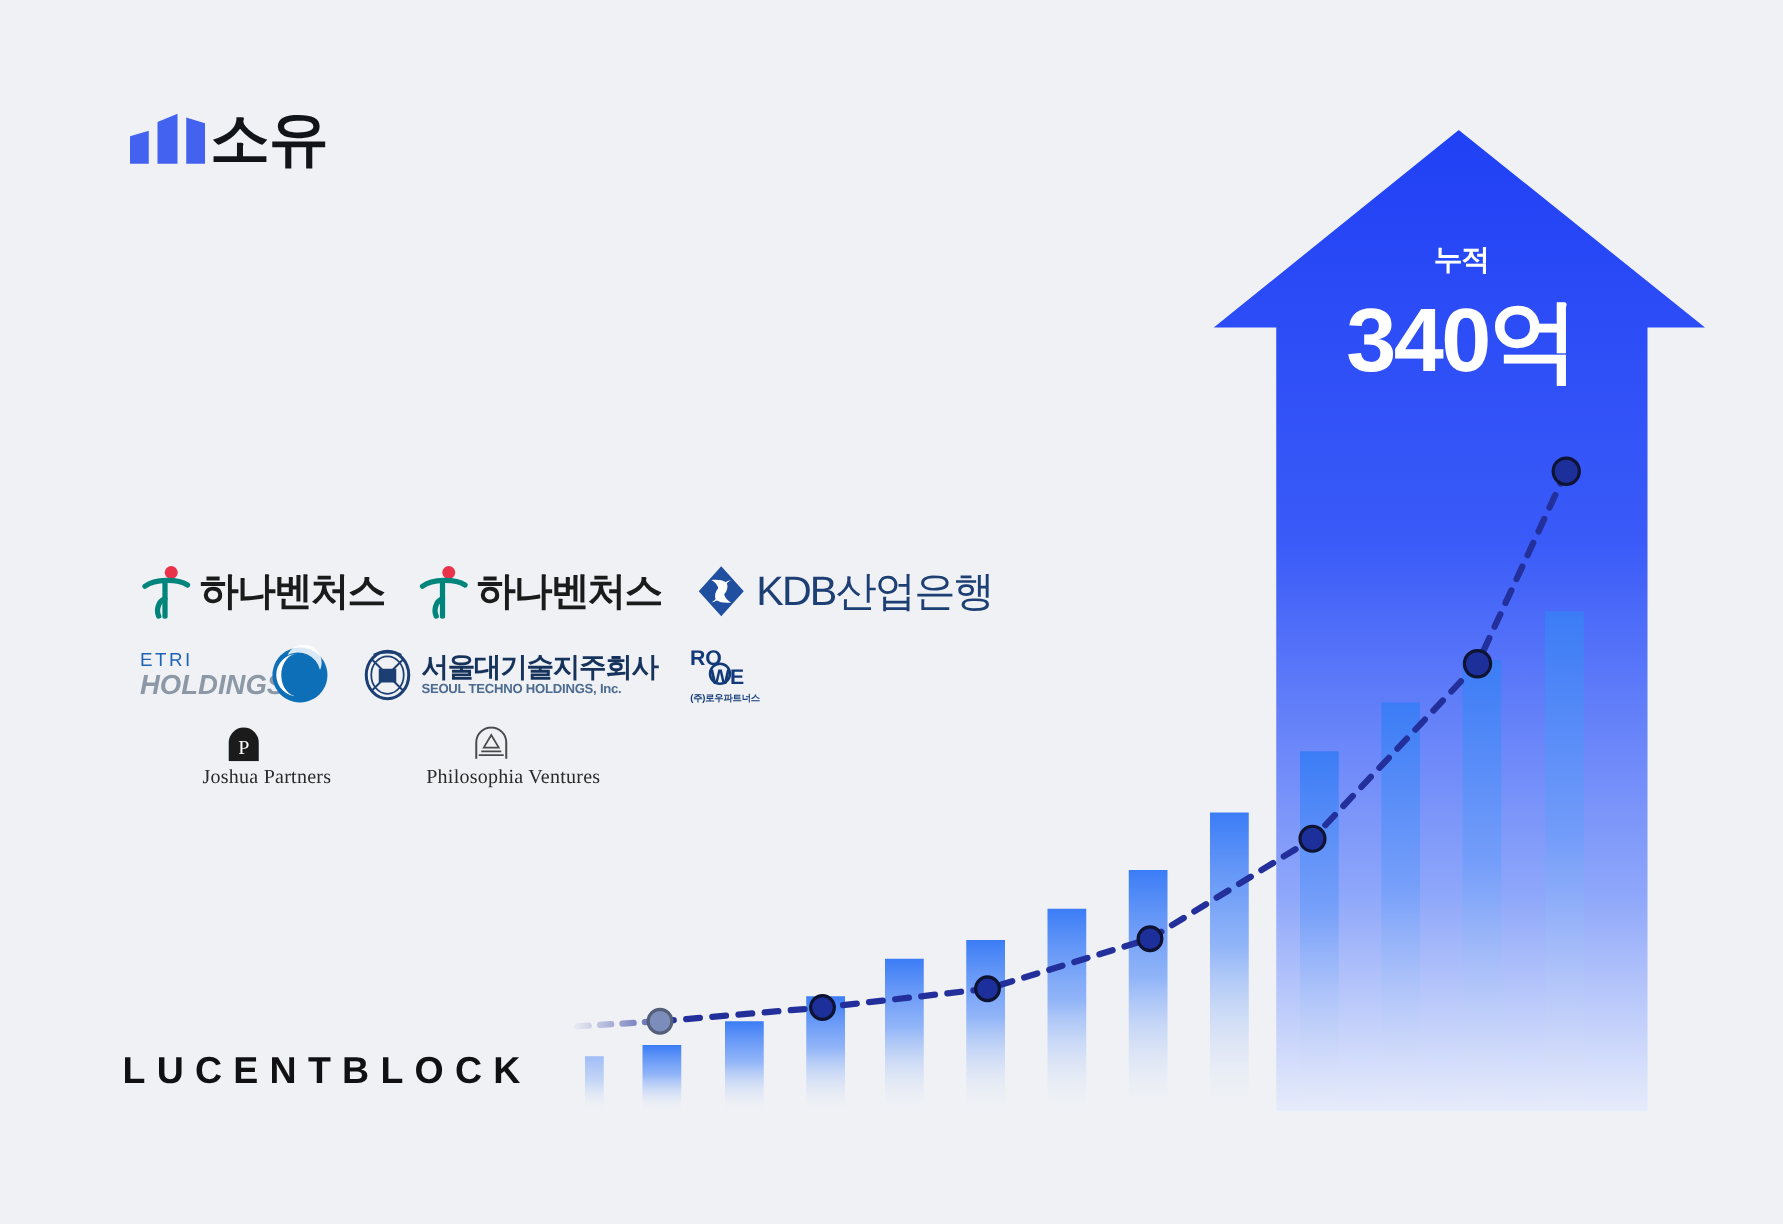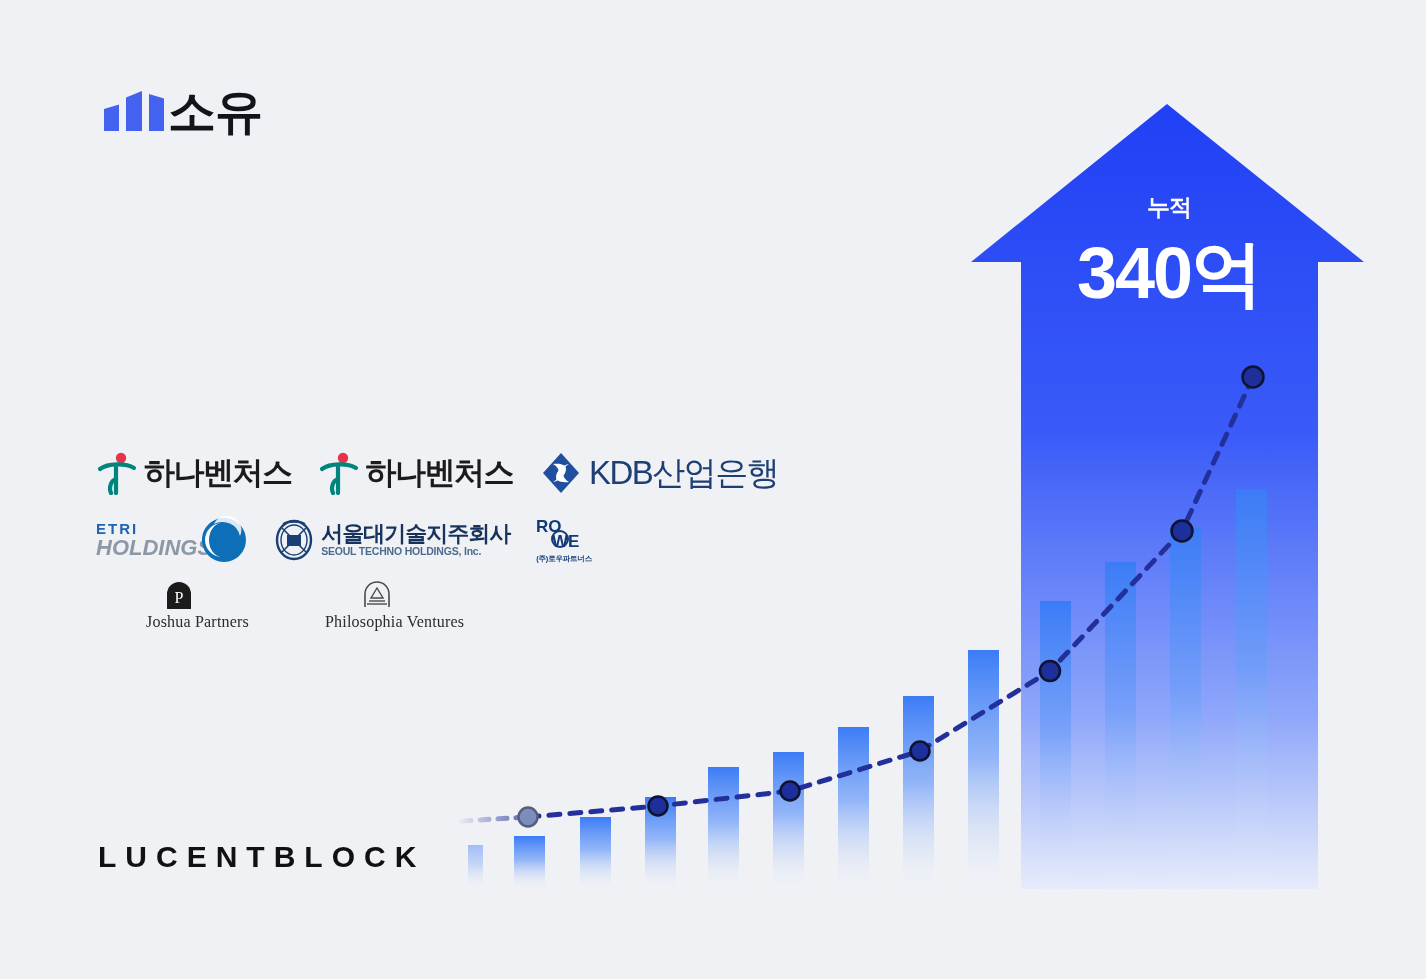--- a/index.html
+++ b/index.html
@@ -40,35 +40,35 @@
     position:absolute; left:96px; top:188px;
     z-index:5;
     line-height:1.16;
     letter-spacing:-3px;
   }
   .hl-line { font-size:82px; font-weight:800; color:#3b3b40; white-space:nowrap; }
   .hl-blue { color:#3b5bfd; }
 
   
   #investors {
-    position:absolute; left:96px; top:448px;
+    position:absolute; left:112px; top:448px;
     z-index:5;
   }
   .inv-row { display:flex; align-items:center; }
   #inv-row-1 { gap:26px; height:50px; }
   #inv-row-2 { gap:26px; height:52px; margin-top:16px; }
   #inv-row-3 { gap:40px; height:48px; margin-top:16px; padding-left:14px; }
 
   .inv { display:flex; align-items:center; gap:6px; }
 
   .hana-txt { font-size:31px; font-weight:700; color:#1b1b1b; letter-spacing:-1.5px; }
   .kdb-txt  { font-size:33px; font-weight:500; color:#1d3f73; letter-spacing:-1.5px; }
   .kyobo-txt{ font-size:30px; font-weight:800; color:#0f1b3d; letter-spacing:1px; }
   .kyobo-sub{ font-size:19px; font-weight:700; color:#0f1b3d; letter-spacing:-1px; }
-  .etri-top { font-size:15px; font-weight:700; color:#1f63b5; letter-spacing:2px; line-height:1; }
+  .etri-top { font-size:15px; font-weight:400; color:#1f63b5; letter-spacing:2px; line-height:1; }
   .etri-bot { font-size:22px; font-weight:800; font-style:italic; color:#8c98a6; letter-spacing:0px; line-height:1.05; }
   .snu-top  { font-size:22px; font-weight:700; color:#16335c; letter-spacing:-1px; line-height:1.1; }
   .snu-bot  { font-size:10.5px; font-weight:600; color:#4d6b8f; letter-spacing:-0.2px; line-height:1.1; }
   .rowe-bot { font-size:7.5px; font-weight:700; color:#123a78; letter-spacing:-0.2px; line-height:1.2; }
   .ser-name { font-size:16px; color:#2b2b2b; font-family:"Liberation Serif", serif; letter-spacing:0.2px;margin-left:36px; }
   .inv-stack{ display:flex; flex-direction:column; align-items:center; gap:4px; }
 
   
   #footer-logo {
     position:absolute; left:98px; top:840px;

